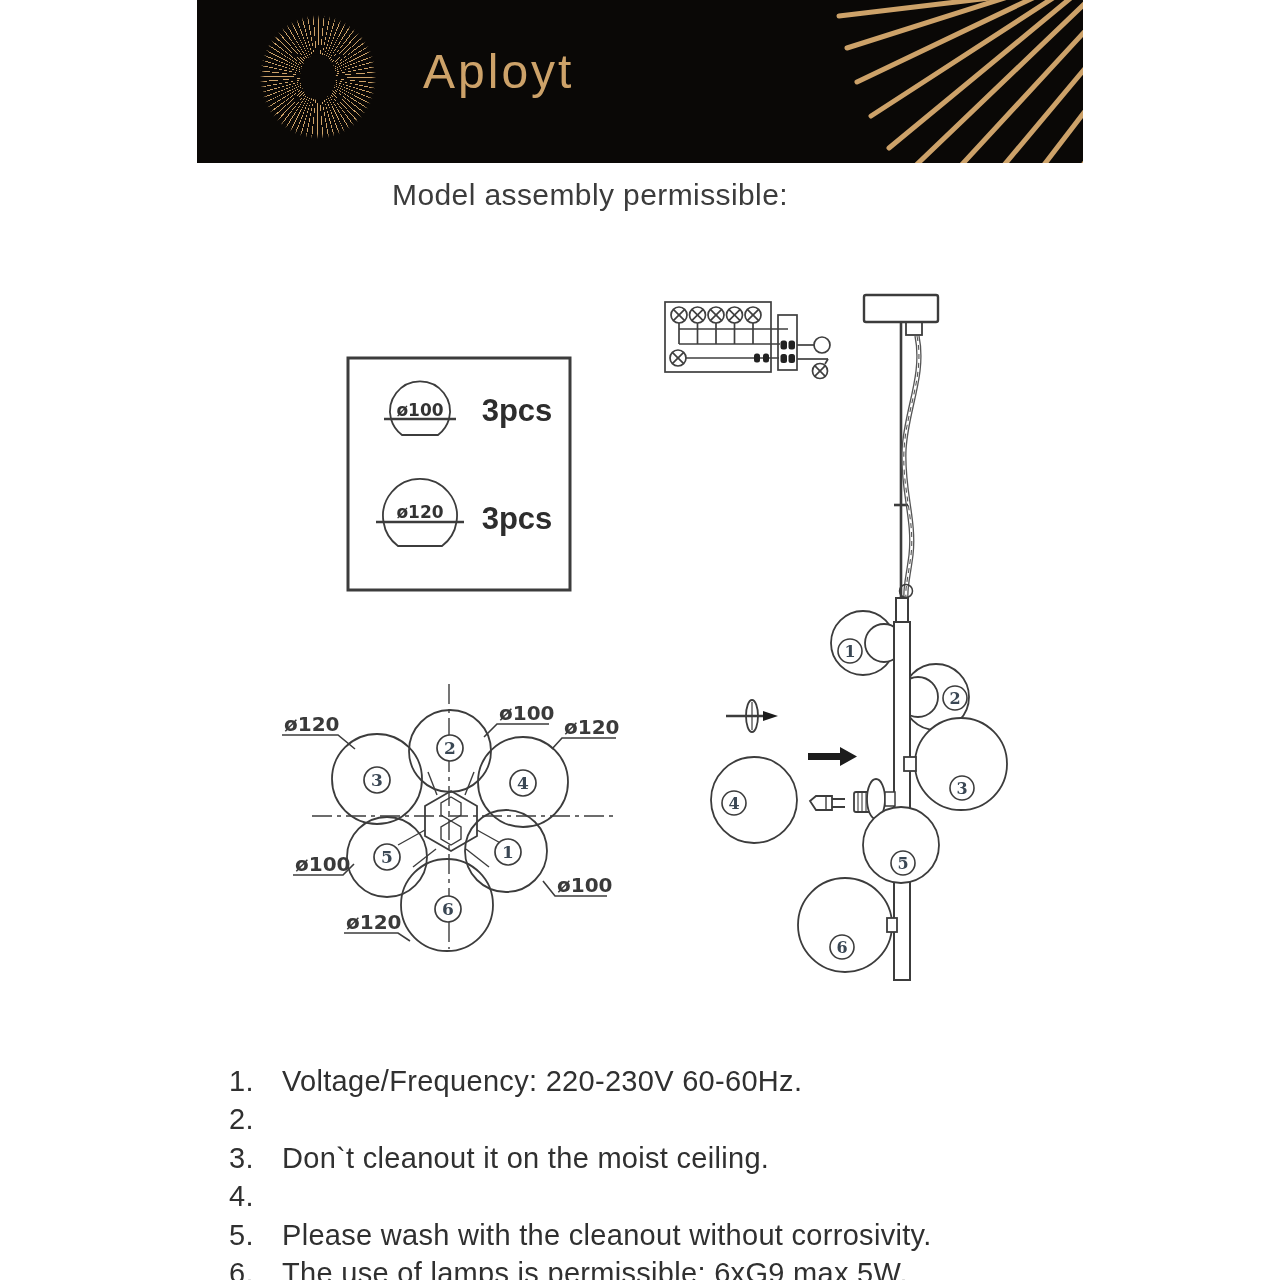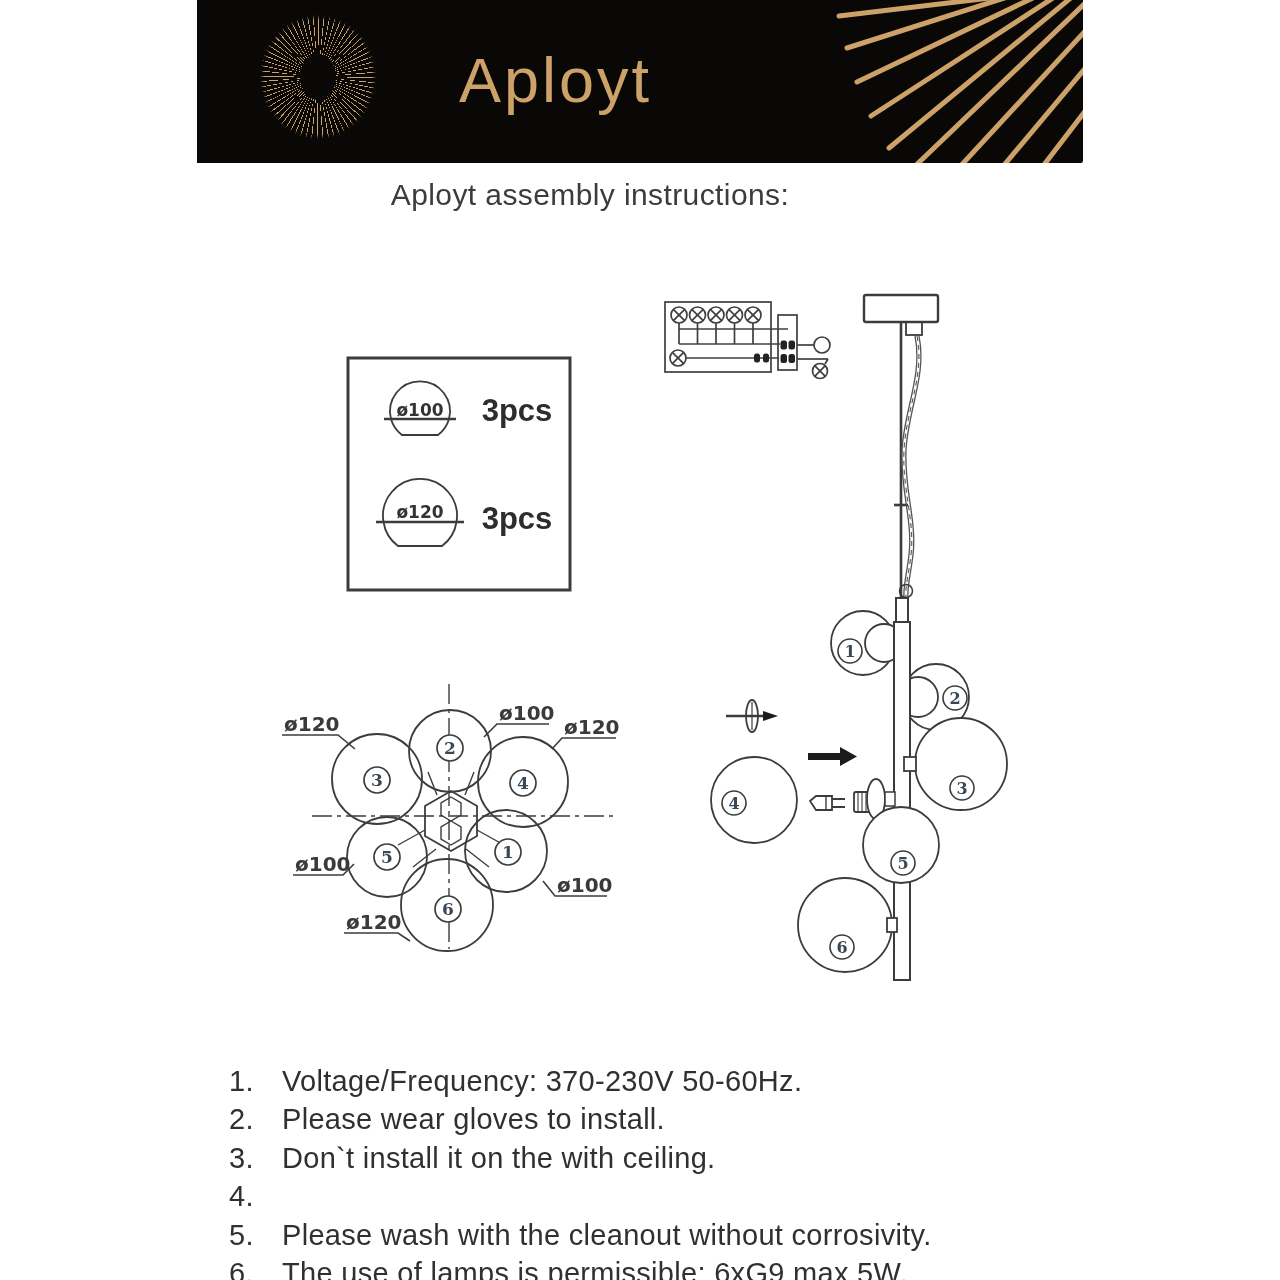--- a/index.html
+++ b/index.html
@@ -24,21 +24,21 @@
     border-radius:50%;
     -webkit-mask:radial-gradient(ellipse 50% 50% at 50% 50%, transparent 0 16%, #000 20% 86%, transparent 94%);
             mask:radial-gradient(ellipse 50% 50% at 50% 50%, transparent 0 16%, #000 20% 86%, transparent 94%);
   }
   .sun-core{
     position:absolute;left:103px;top:54px;width:36px;height:46px;
     background:var(--banner);border-radius:50%;
   }
   .brand{
     position:absolute;left:226px;top:44px;
-    font-size:63px;color:var(--gold);letter-spacing:3px;font-weight:400;margin-left:36px;
+    font-size:48px;color:var(--gold);letter-spacing:3px;font-weight:400;
   }
   .rays{position:absolute;right:0;top:0;width:886px;height:163px;}
   .ray{stroke:var(--gold);stroke-width:5;stroke-linecap:round;}
   
   .title{
     position:absolute;left:250px;top:176px;width:680px;text-align:center;
     font-size:30px;line-height:37px;color:#3c3c3c;letter-spacing:0.4px;
   }
   
   .diagram{position:absolute;left:0;top:0;width:1280px;height:1280px;}
@@ -63,21 +63,21 @@
     <line class="ray" x1="714" y1="170" x2="975" y2="-80"></line>
     <line class="ray" x1="746" y1="185" x2="1000" y2="-90"></line>
     <line class="ray" x1="782" y1="195" x2="1025" y2="-95"></line>
     <line class="ray" x1="820" y1="200" x2="1050" y2="-100"></line>
     <line class="ray" x1="858" y1="205" x2="1075" y2="-105"></line>
     <line class="ray" x1="896" y1="205" x2="1100" y2="-110"></line>
   </svg>
 </div>
 
 <div class="title">
-  <div>Aployt assembly instructions:</div>
+  <div>Model assembly permissible:</div>
 </div>
 
 <svg class="diagram" viewBox="0 0 1280 1280">
 
   <g stroke="#3c3c3c" fill="none" stroke-width="1.8">
     <rect x="348" y="358" width="222" height="232" stroke-width="3"></rect>
 
     <path d="M391,419 A30,30 0 1 1 449,419 A30,30 0 0 1 438,435 L402,435 A30,30 0 0 1 391,419 Z"></path>
     <line x1="384" y1="419" x2="456" y2="419" stroke-width="2.4"></line>
     <text x="420" y="416" text-anchor="middle" font-family="DejaVu Sans, sans-serif" font-size="17" font-weight="700" fill="#333" stroke="none">ø100</text>
@@ -267,29 +267,28 @@
       <text x="508" y="858" text-anchor="middle" fill="#3a4754" stroke="none">1</text>
       <circle cx="448" cy="909" r="13" fill="#fff" stroke-width="1.7"></circle>
       <text x="448" y="915" text-anchor="middle" fill="#3a4754" stroke="none">6</text>
     </g>
   </g>
 </svg>
 
 <div class="instructions">
   <div class="ins-row">
     <span class="ins-num">1.</span>
-    <span>Voltage/Frequency: 370-230V 50-60Hz.</span>
+    <span>Voltage/Frequency: 220-230V 60-60Hz.</span>
   </div>
   <div class="ins-row">
     <span class="ins-num">2.</span>
-    <span>Please wear gloves to install.</span>
   </div>
   <div class="ins-row">
     <span class="ins-num">3.</span>
-    <span>Don`t install it on the with ceiling.</span>
+    <span>Don`t cleanout it on the moist ceiling.</span>
   </div>
   <div class="ins-row">
     <span class="ins-num">4.</span>
   </div>
   <div class="ins-row">
     <span class="ins-num">5.</span>
     <span>Please wash with the cleanout without corrosivity.</span>
   </div>
   <div class="ins-row">
     <span class="ins-num">6.</span>

